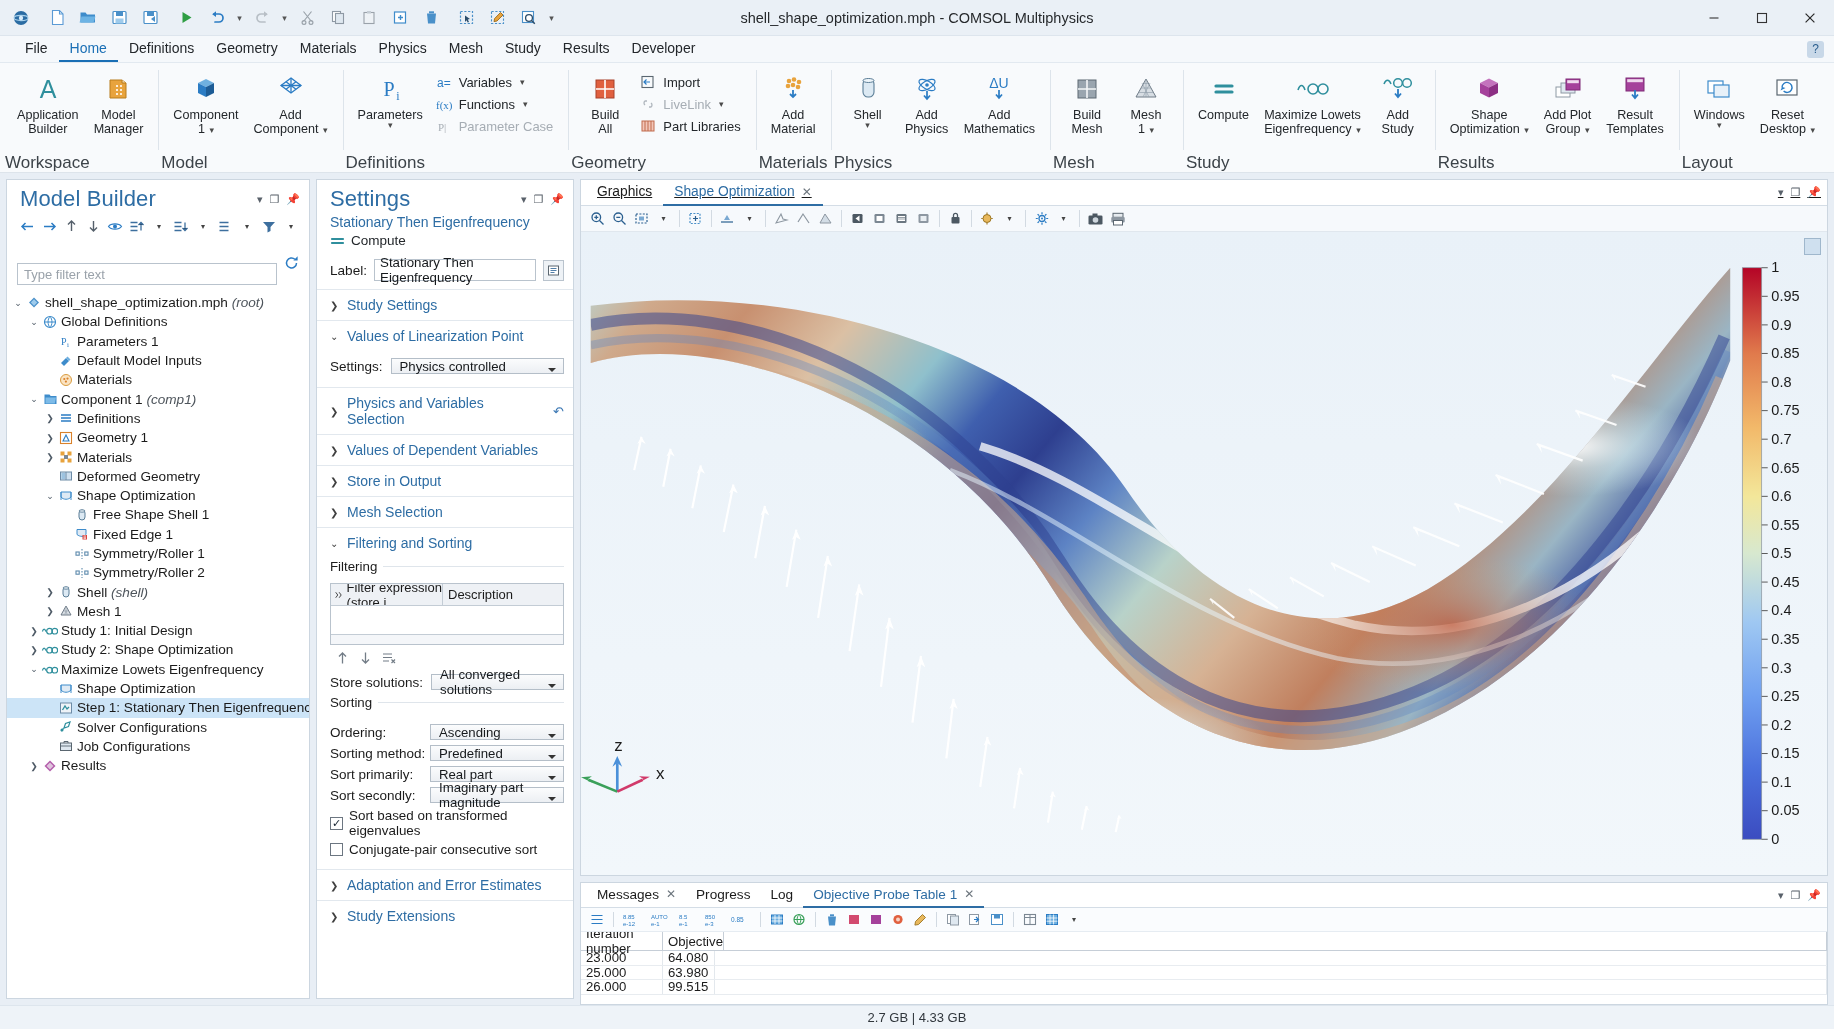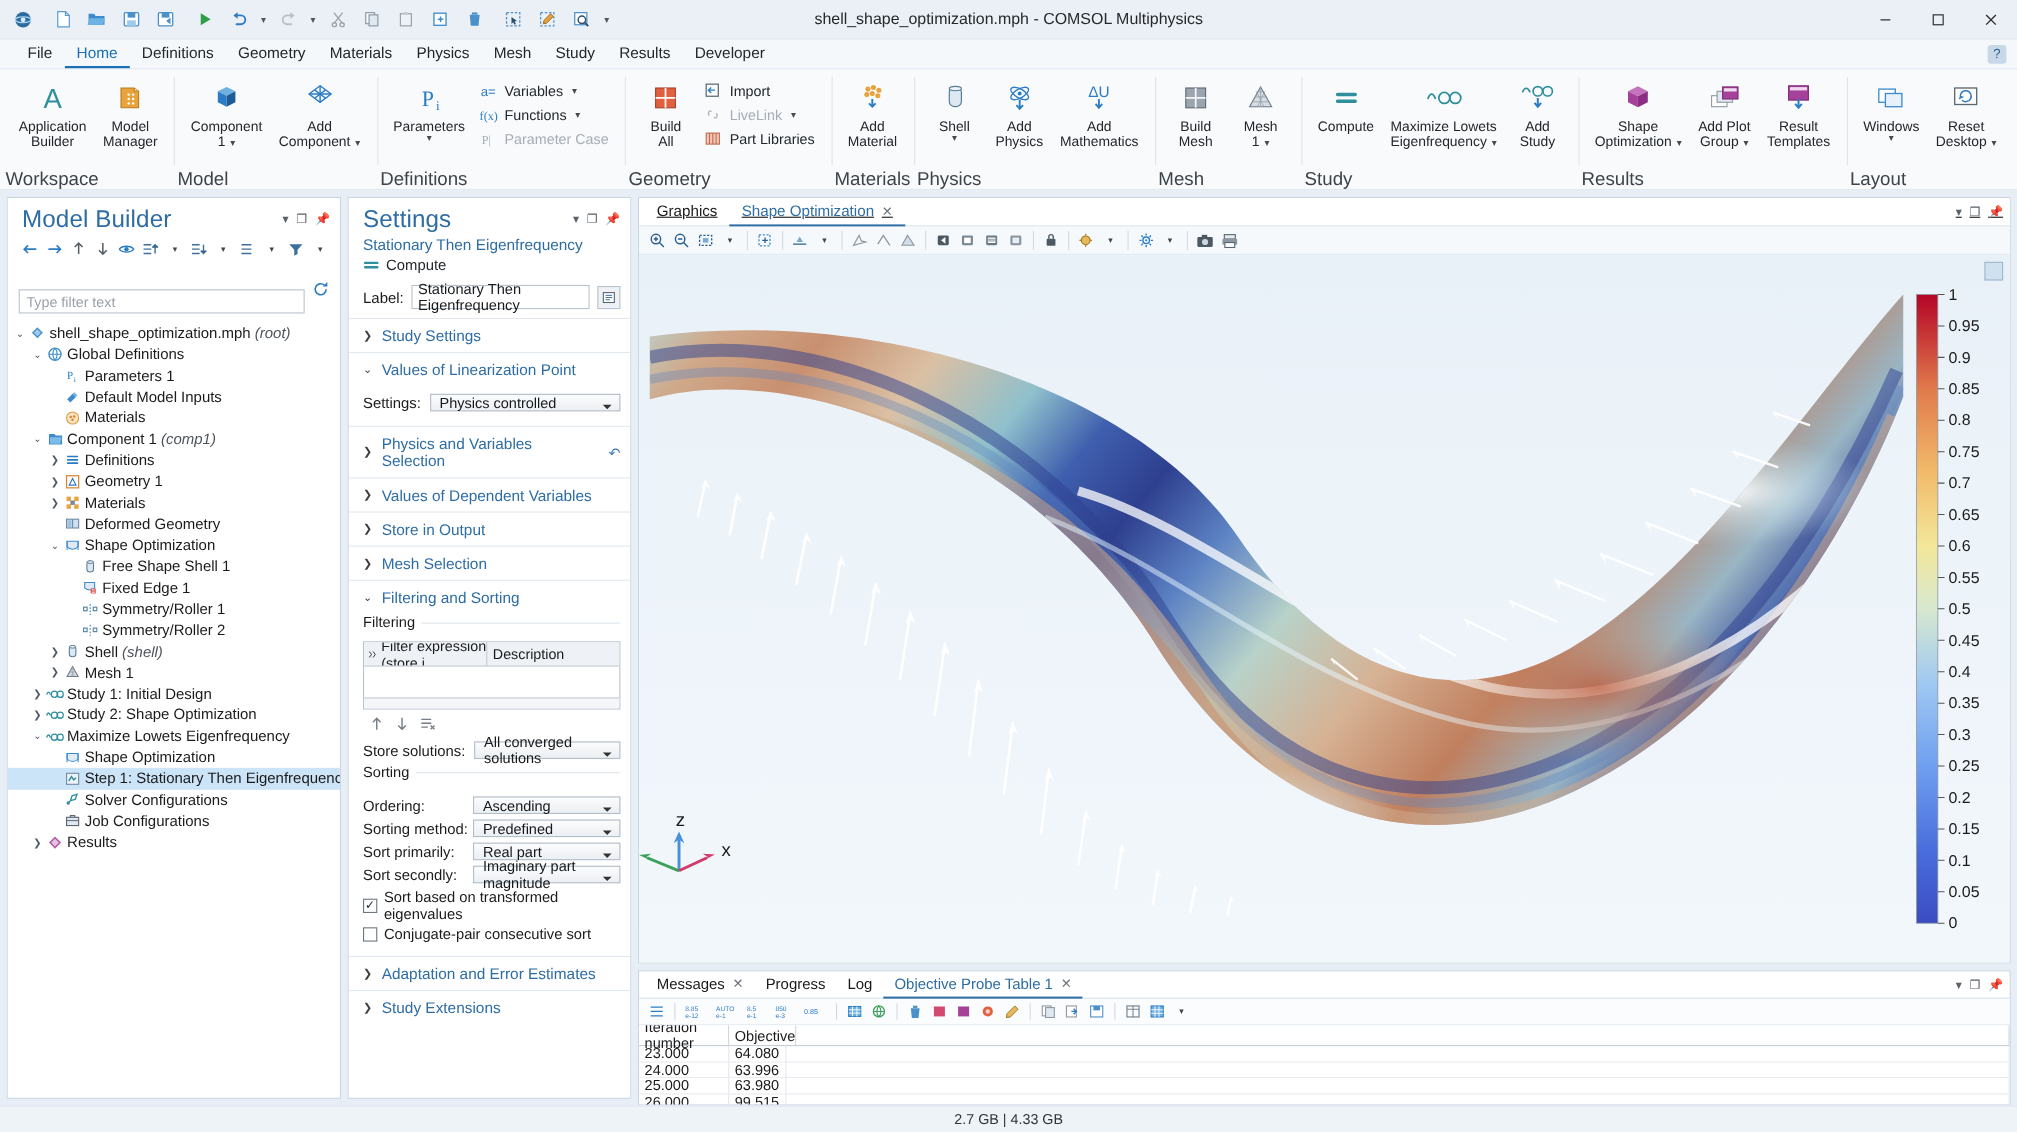--- a/index.html
+++ b/index.html
@@ -1705,25 +1705,20 @@
             <div class="dt-h c2">Objective</div>
             <div class="dt-h c3"></div>
           </div>
           <div id="dt-rows">
               <div class="dt-row">
                 <div class="dt-c c1">23.000</div>
                 <div class="dt-c c2">64.080</div>
                 <div class="dt-c c3"></div>
               </div>
               <div class="dt-row">
-                <div class="dt-c c1">24.000</div>
-                <div class="dt-c c2">63.996</div>
-                <div class="dt-c c3"></div>
-              </div>
-              <div class="dt-row">
                 <div class="dt-c c1">25.000</div>
                 <div class="dt-c c2">63.980</div>
                 <div class="dt-c c3"></div>
               </div>
               <div class="dt-row">
                 <div class="dt-c c1">26.000</div>
                 <div class="dt-c c2">99.515</div>
                 <div class="dt-c c3"></div>
               </div>
             </div>

